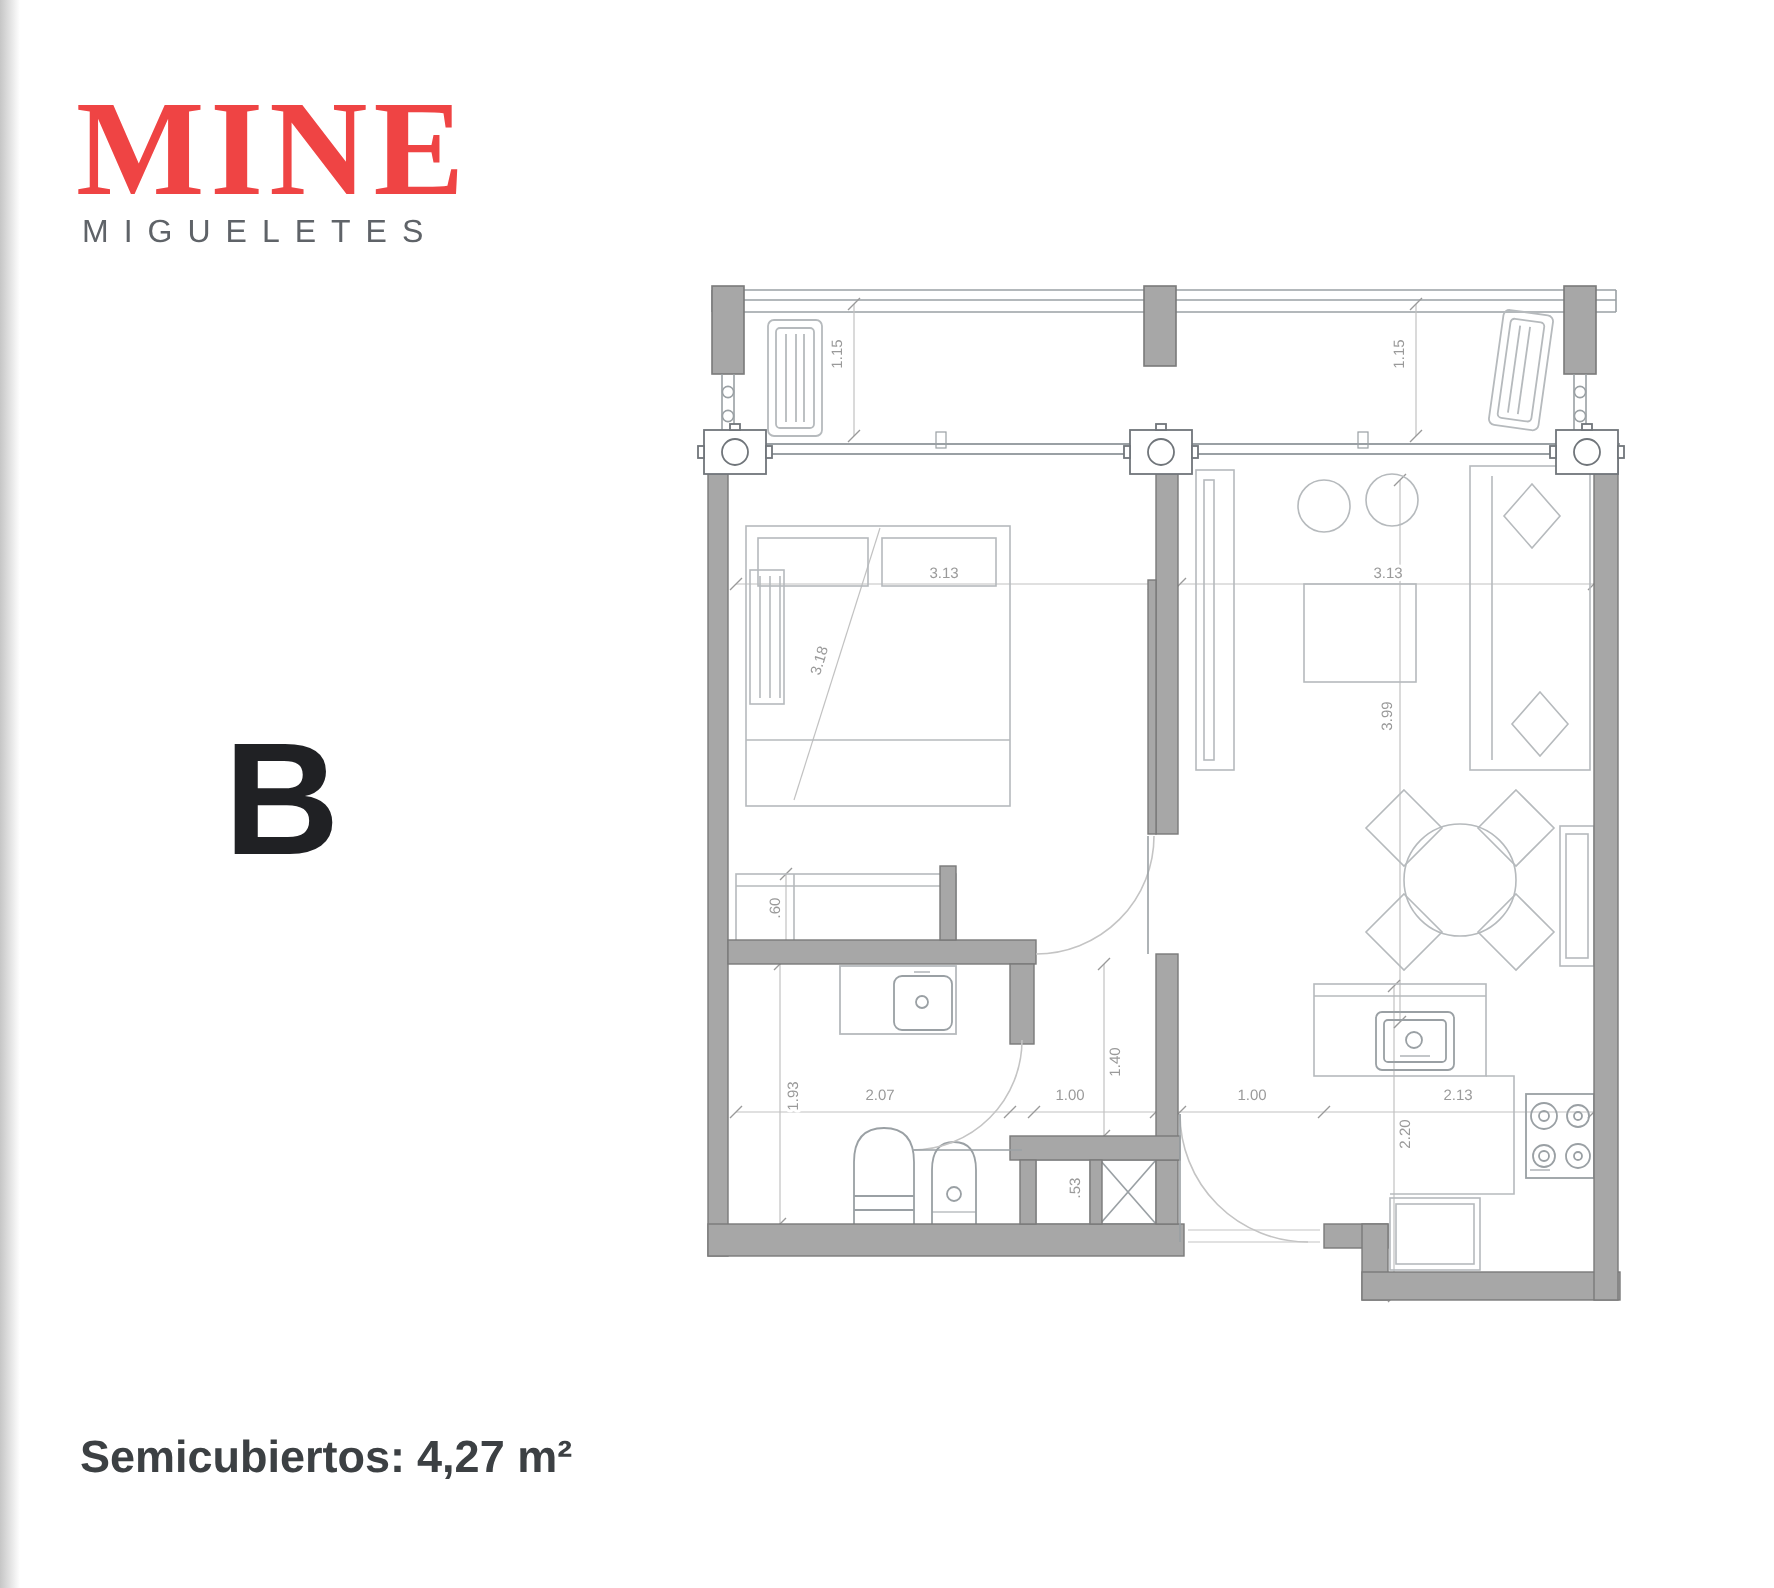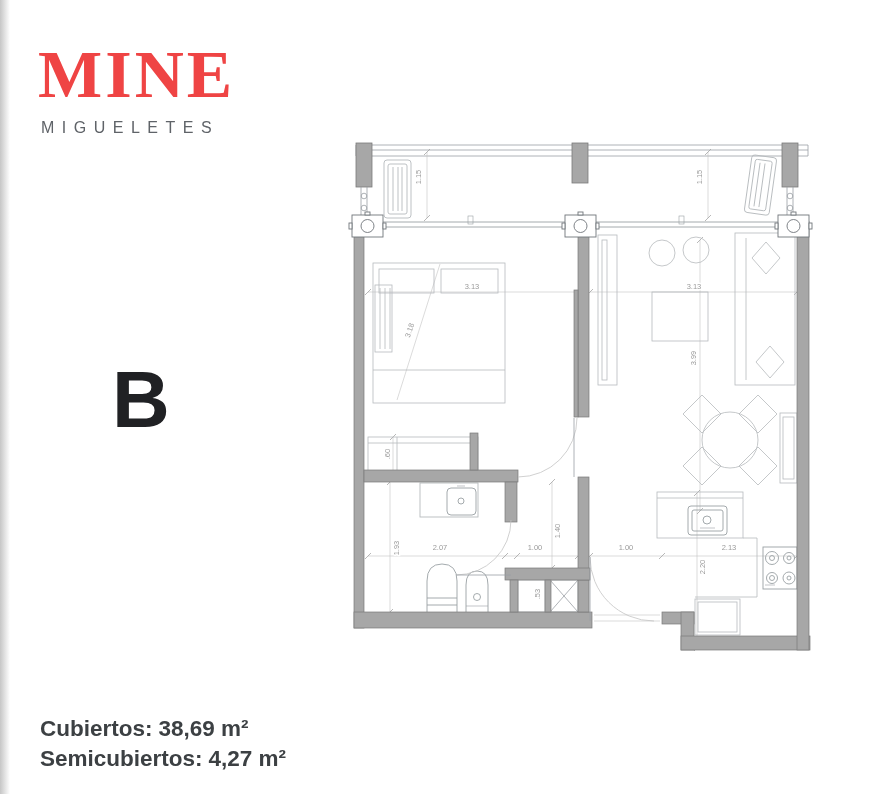--- a/index.html
+++ b/index.html
@@ -12,21 +12,21 @@
     position:absolute;left:0;top:0;width:10px;height:794px;
     background:linear-gradient(to right,#c6c6c6,rgba(255,255,255,0));
     pointer-events:none;
   }
   .brand{position:absolute;left:38px;top:12px;color:#2f3135;}
   .brand-title{
     font-family:"Liberation Serif","DejaVu Serif",serif;
     font-weight:700;font-size:68px;line-height:62px;letter-spacing:3px;color:#ef4444;margin-top:31px;
   }
   .brand-subtitle{
-    font-size:16px;letter-spacing:7.5px;color:#5f6368;margin-top:14px;margin-left:3px;
+    font-size:16px;letter-spacing:7.5px;color:#5f6368;margin-top:3px;margin-left:3px;
   }
   .unit-label{
     position:absolute;left:112px;top:358px;
     font-size:80px;font-weight:600;color:#202124;line-height:84px;
   }
   .areas{
     position:absolute;left:40px;top:714px;
     font-size:22.5px;font-weight:700;color:#3c4043;line-height:30px;
   }
   .areas .value{margin-left:6px;}
@@ -288,18 +288,15 @@
     <text x="560" y="531" transform="rotate(-90 560 531)">1.40</text>
     <text x="626" y="550">1.00</text>
     <text x="540" y="594" transform="rotate(-90 540 594)">.53</text>
     <text x="729" y="550">2.13</text>
     <text x="705" y="567" transform="rotate(-90 705 567)">2.20</text>
   </g>
 </svg>
 
 <div class="areas">
   <div>
-    <span>Cubiertos:</span><span class="value">38,69 m²</span>
-  </div>
-  <div>
     <span>Semicubiertos:</span><span class="value">4,27 m²</span>
   </div>
 </div>
 
 </body></html>

